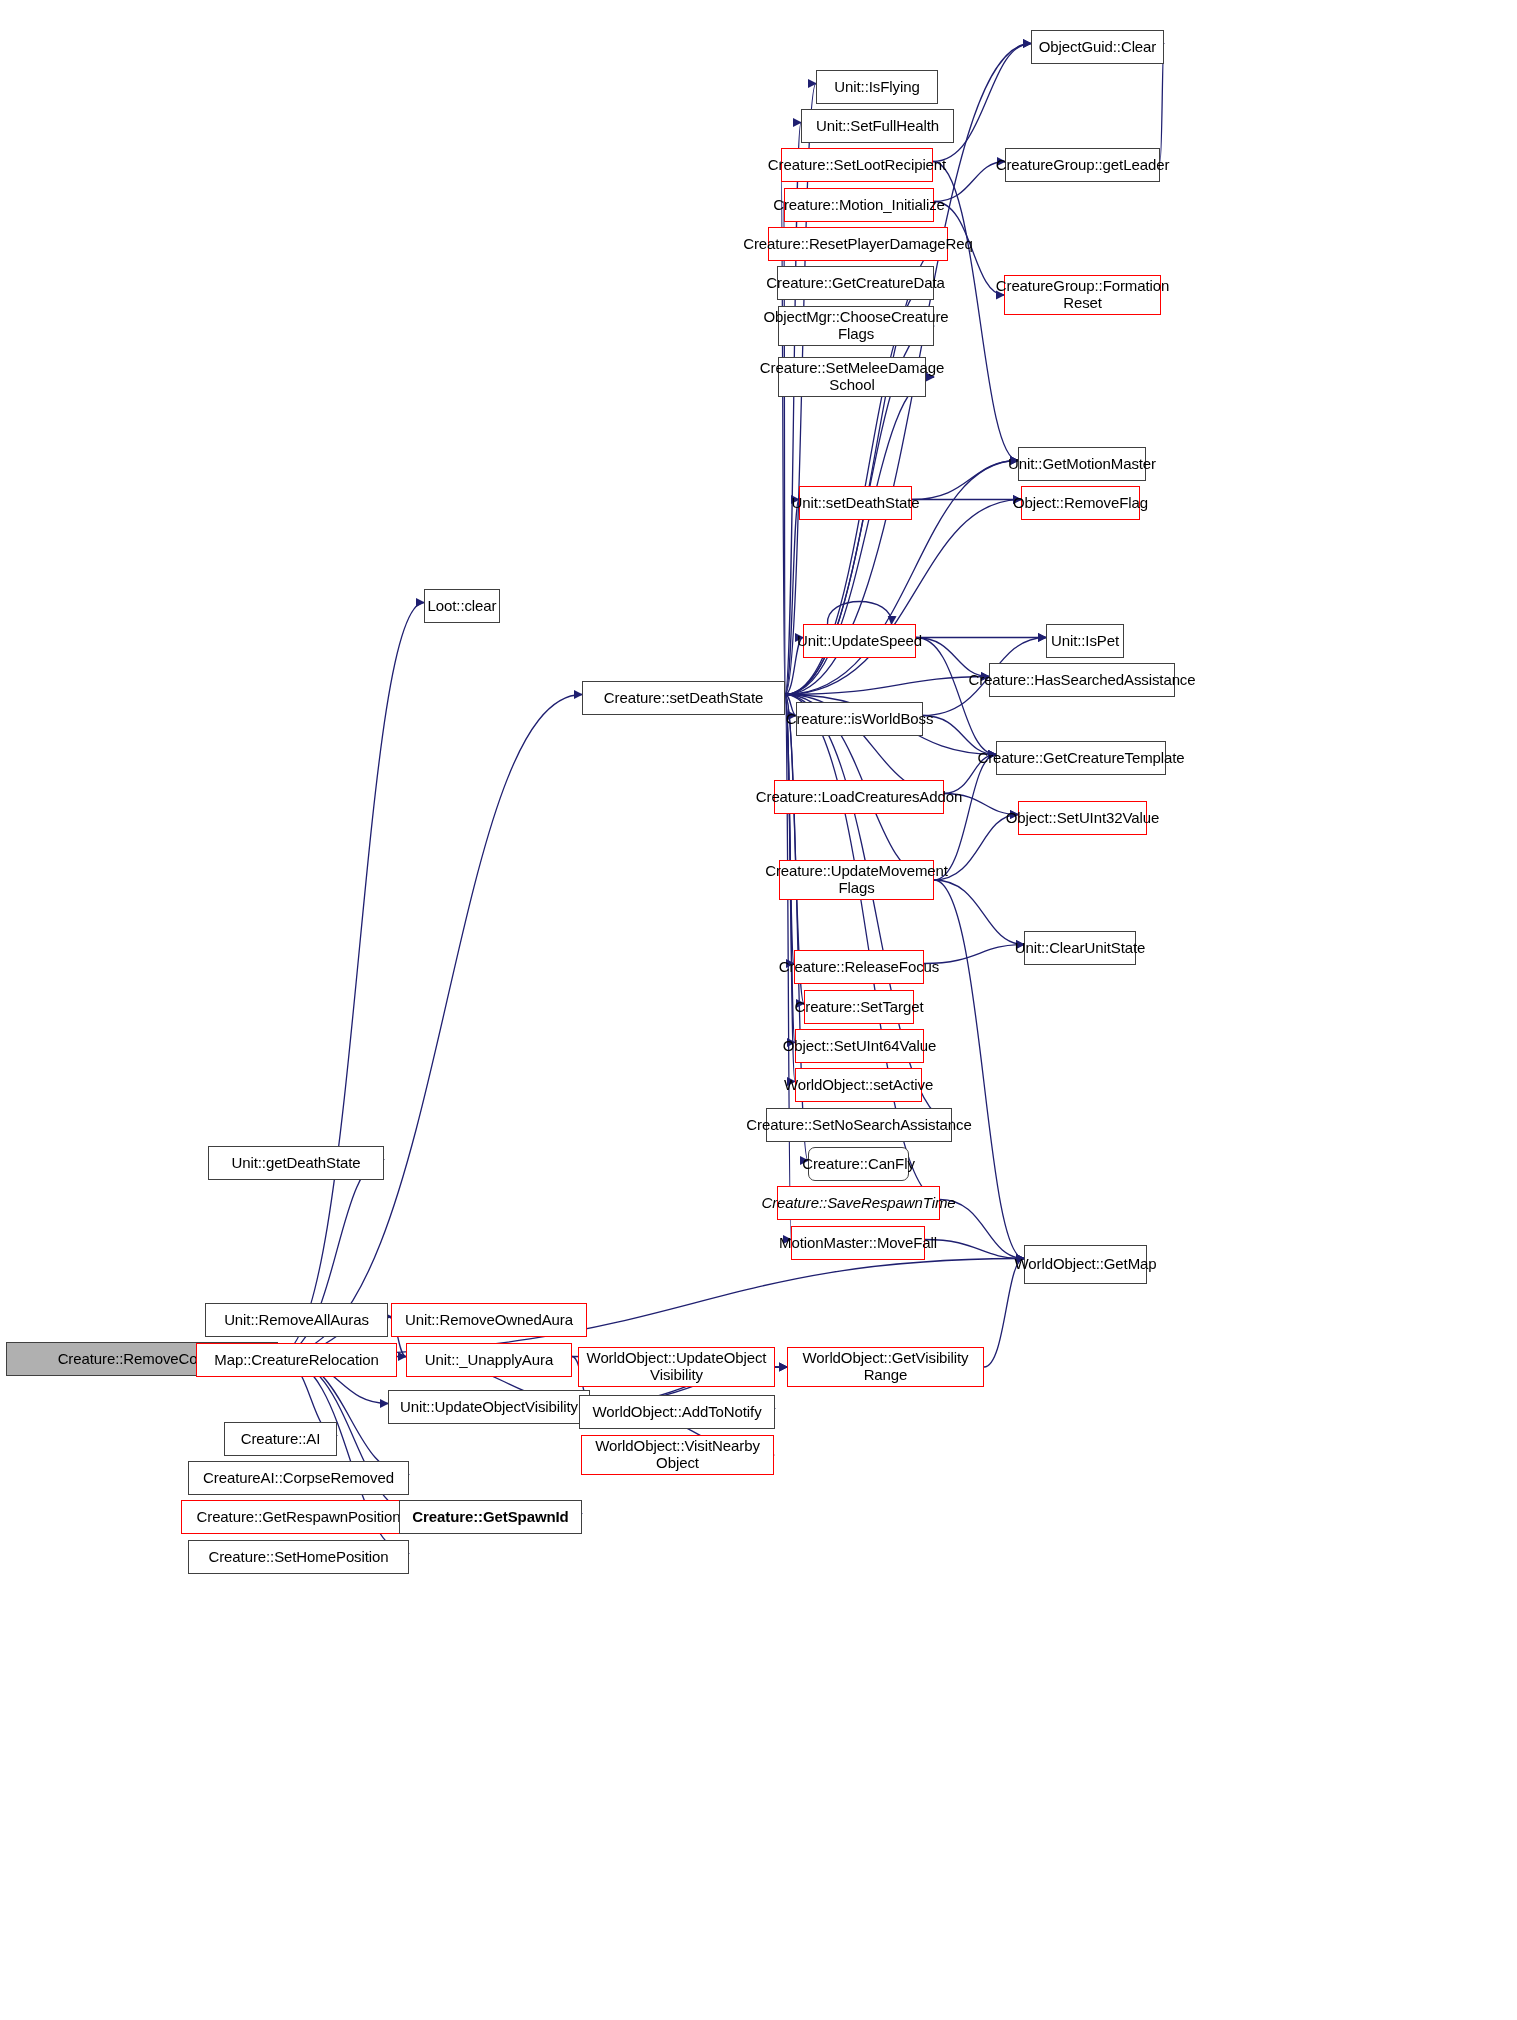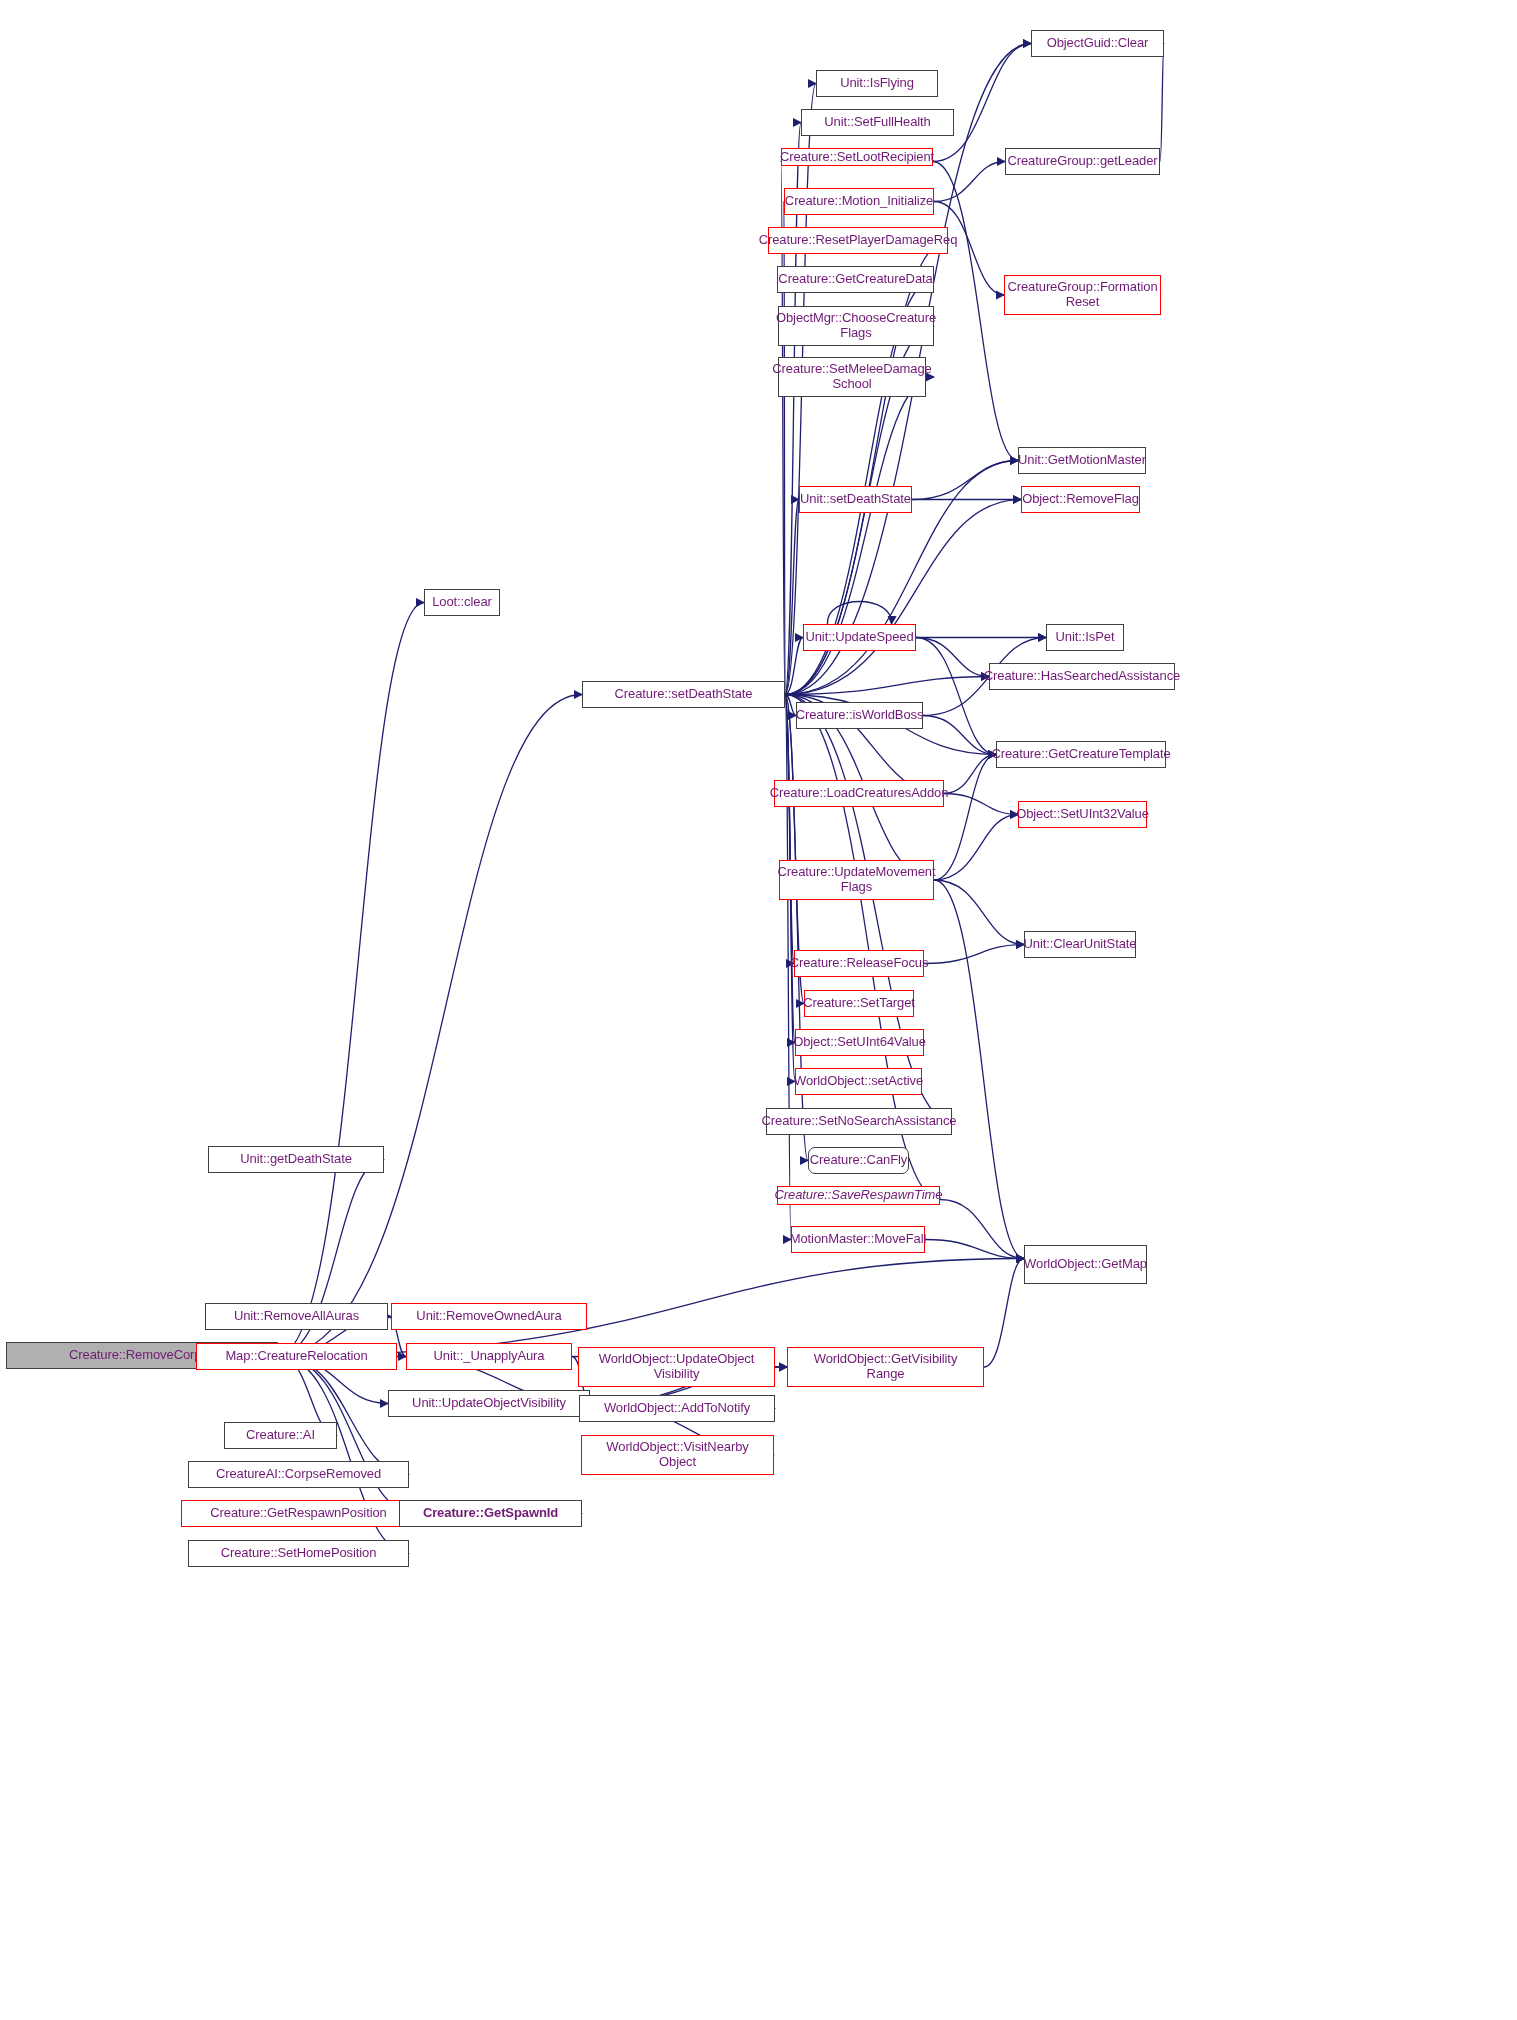--- a/index.html
+++ b/index.html
@@ -25,25 +25,25 @@
   }
   .node {
     position: absolute;
     box-sizing: border-box;
     display: flex;
     align-items: center;
     justify-content: center;
     text-align: center;
     background: #ffffff;
     border: 1px solid #404040;
-    font-size: 13px;
+    font-size: 15px;
     line-height: 1.12;
-    color: #701a75;
+    color: #000000;
     white-space: pre-line;
-    padding: 8px 4px;
+    padding: 16px 4px;
     letter-spacing: -0.1px;
   }
   .node.red {
     border-color: #ff0000;
   }
   .node.current {
     background: #b0b0b0;
     border-color: #404040;
   }
 </style>

